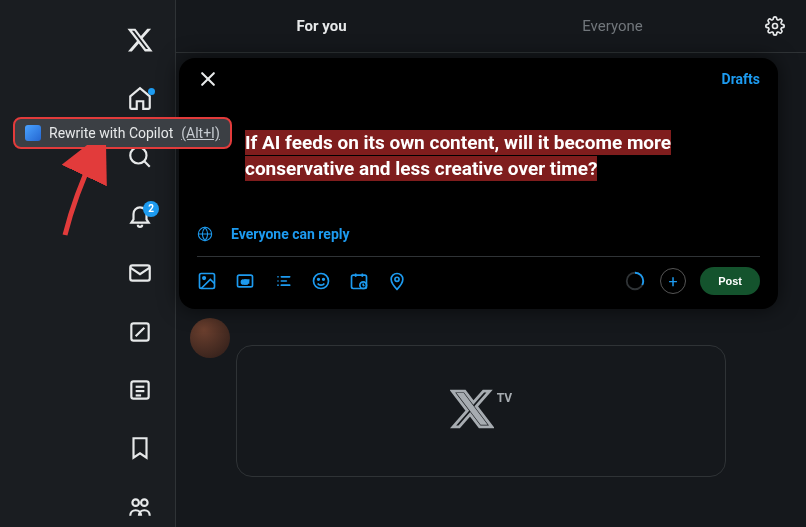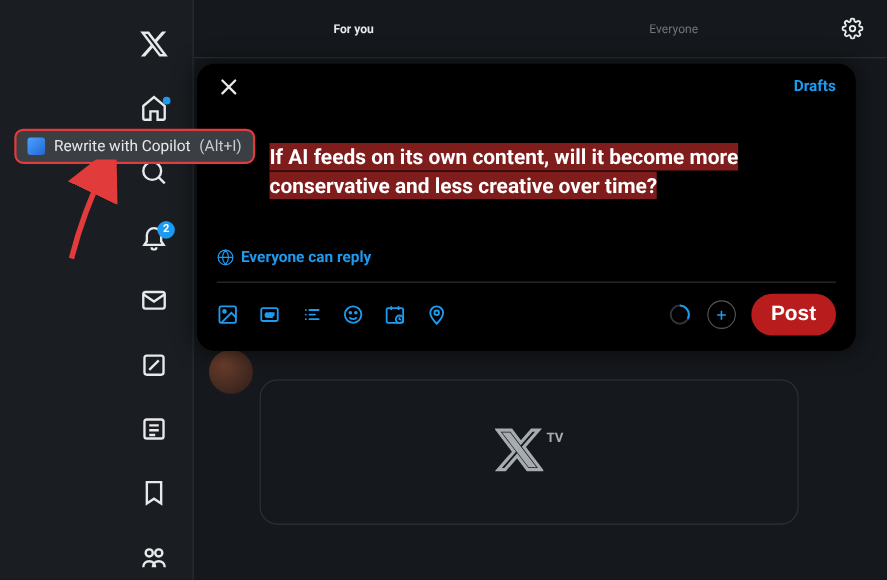--- a/index.html
+++ b/index.html
@@ -72,21 +72,21 @@
       align-items: center;
       border-bottom: 1px solid #2f3336;
       padding-right: 14px;
     }
     .tab {
       flex: 1;
       height: 100%;
       display: flex;
       align-items: center;
       justify-content: center;
-      font-size: 11px;
+      font-size: 15px;
       color: #71767b;
       cursor: pointer;
     }
     .tab.active {
       color: #e7e9ea;
       font-weight: 700;
     }
     .gear {
       width: 34px; height: 34px;
       display: flex;
@@ -147,21 +147,21 @@
     }
     .compose-text span.sel {
       background: #7f1d1d;
       color: #fff;
       padding: 1px 0;
     }
     .reply {
       margin-top: 4px;
       display: flex;
       align-items: center;
-      gap: 6px;
+      gap: 18px;
       color: #1d9bf0;
       font-size: 14px;
       font-weight: 700;
       cursor: pointer;
     }
     .reply svg { width: 16px; height: 16px; }
     .compose-divider {
       height: 1px;
       background: #2f3336;
       margin: 14px 0 10px 0;
@@ -198,23 +198,23 @@
       border: 1px solid #555;
       border-radius: 50%;
       display: flex;
       align-items: center;
       justify-content: center;
       color: #1d9bf0;
       font-size: 16px;
       cursor: pointer;
     }
     .post-btn {
-      background: #b91c1c;
+      background: #14532d;
       color: #fff;
-      font-size: 19px;
+      font-size: 11px;
       font-weight: 700;
       border-radius: 9999px;
       padding: 8px 18px;
       cursor: pointer;
       border: none;
     }
 
     
     .feed-card {
       position: absolute;
@@ -254,20 +254,21 @@
       font-size: 14px;
       color: #e7e9ea;
     }
     .copilot-icon {
       width: 16px; height: 16px;
       border-radius: 3px;
       background: linear-gradient(135deg, #4aa3ff, #2466d1);
     }
     .copilot-shortcut {
       color: #c6cbd1;
+      text-decoration: underline;
     }
 
     
     .arrow {
       position: absolute;
       top: 145px; left: 55px;
       pointer-events: none;
     }
   </style>
 </head>

